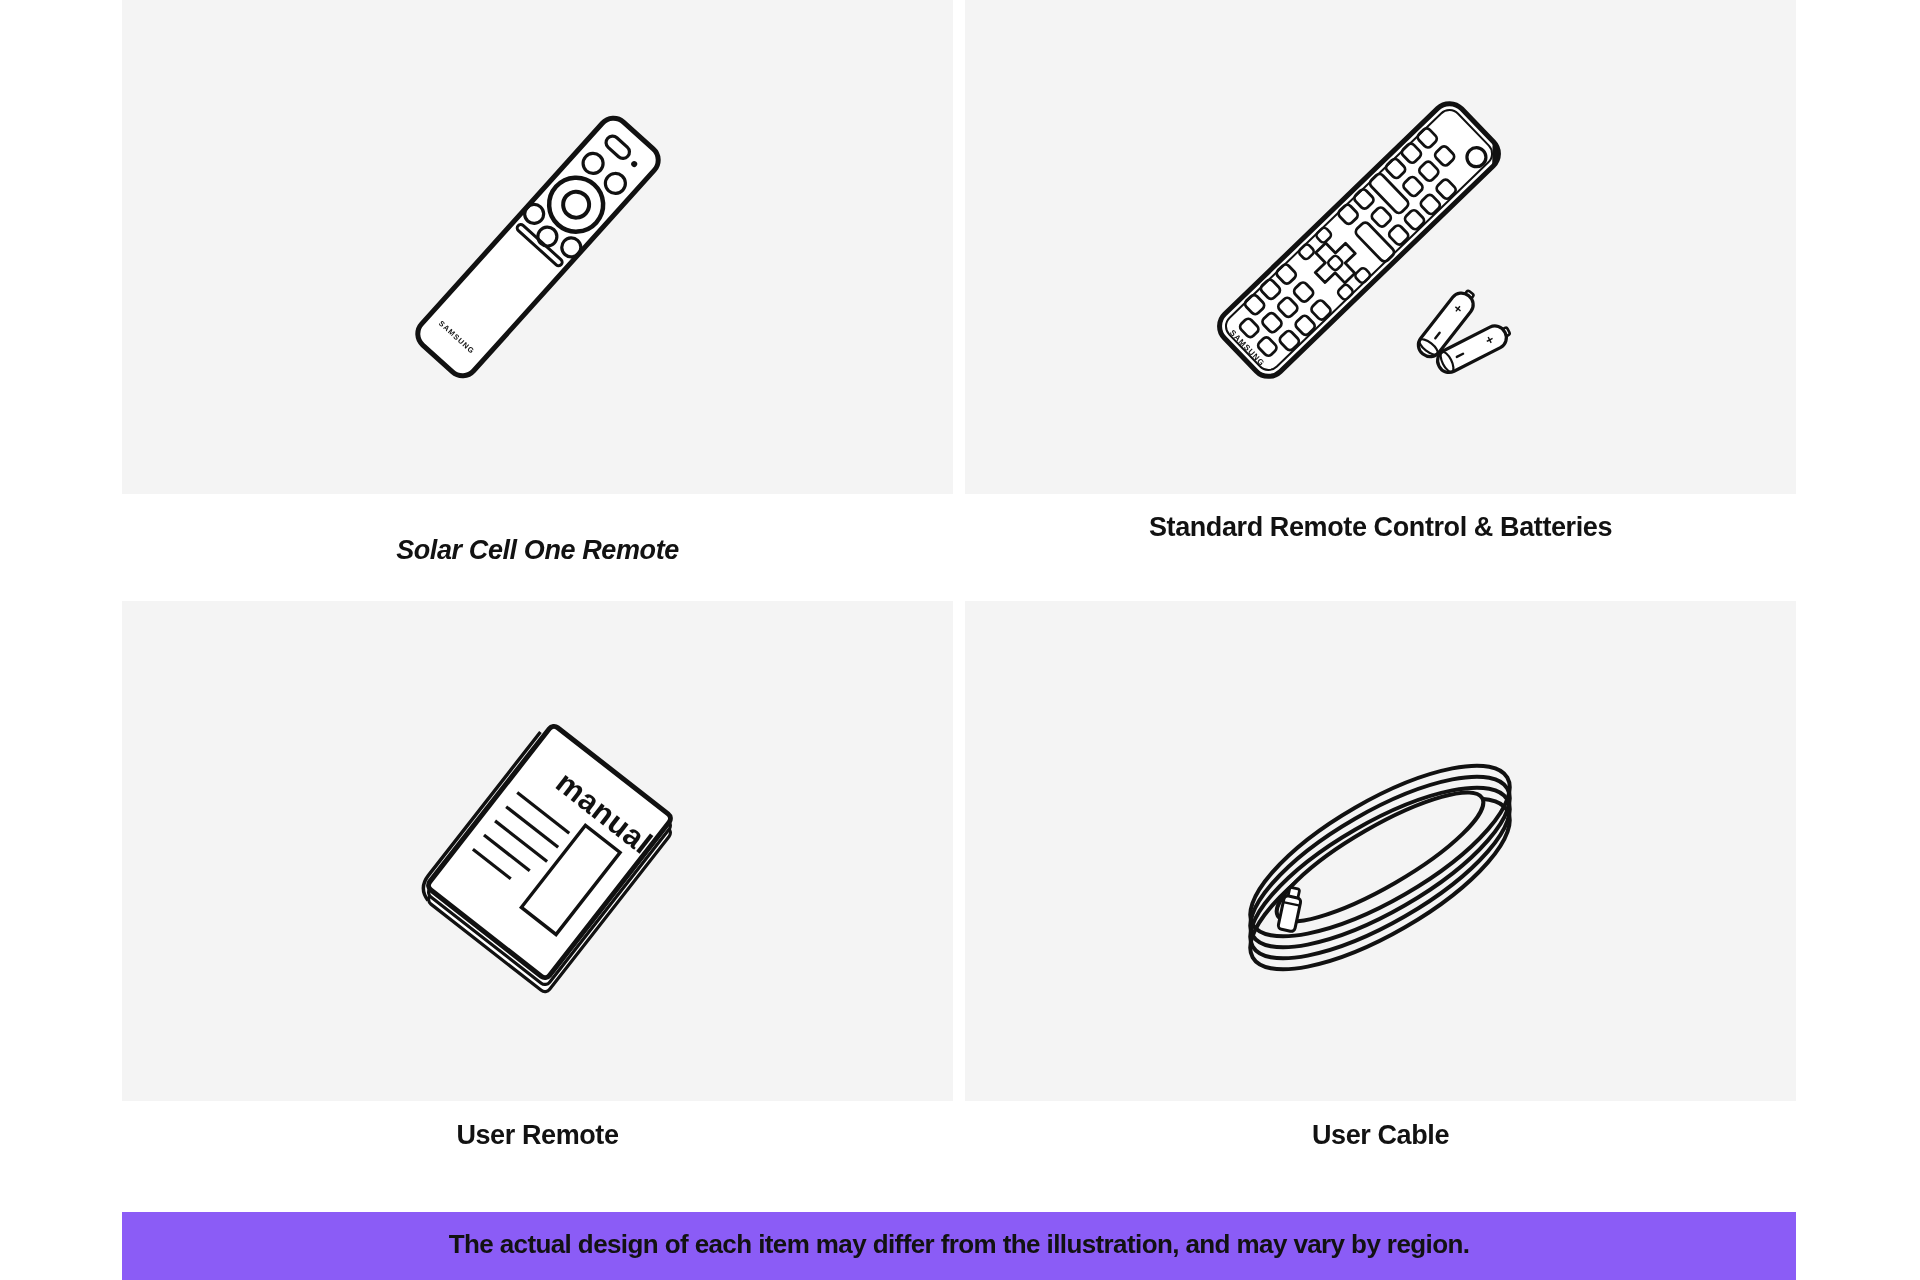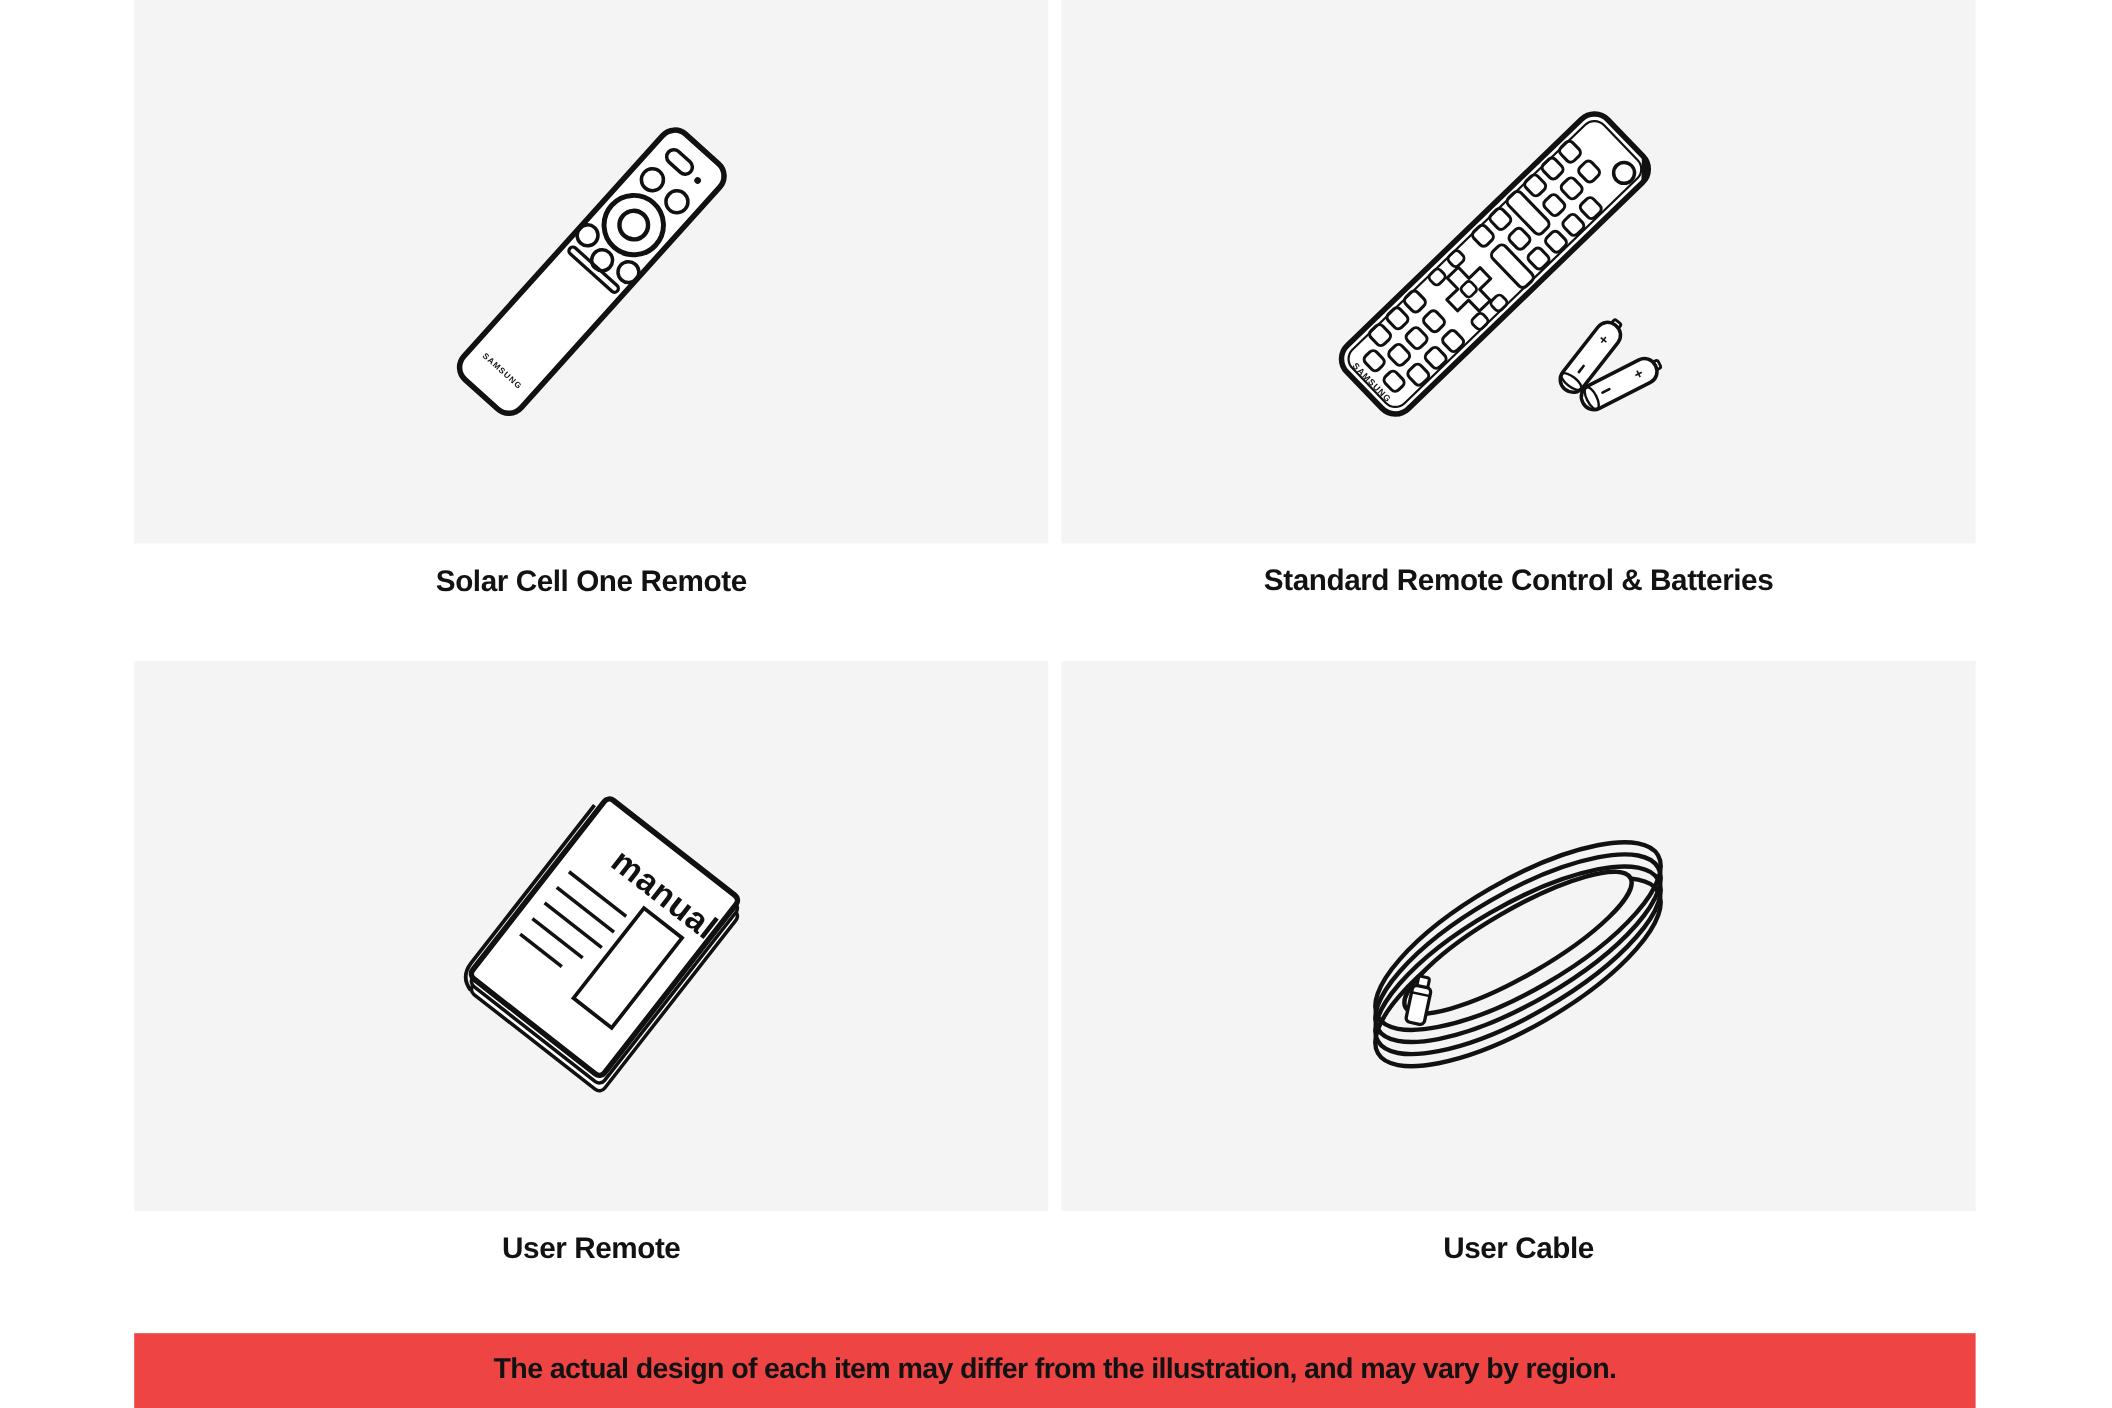--- a/index.html
+++ b/index.html
@@ -15,27 +15,27 @@
   }
   #panel-1{left:122px;top:0;width:831px;height:494px;}
   #panel-2{left:965px;top:0;width:831px;height:494px;}
   #panel-3{left:122px;top:601px;width:831px;height:500px;}
   #panel-4{left:965px;top:601px;width:831px;height:500px;}
   .item-label{
     position:absolute;width:831px;text-align:center;
     font-size:27px;font-weight:700;letter-spacing:-0.4px;color:#121212;
     line-height:1;
   }
-  #label-1{left:122px;top:515px;}
+  #label-1{left:122px;top:537px;font-style:italic;}
   #label-2{left:965px;top:514px;}
   #label-3{left:122px;top:1122px;}
   #label-4{left:965px;top:1122px;}
   .footnote-bar{
     position:absolute;left:122px;top:1212px;width:1674px;height:68px;
-    background:#ef4444;
+    background:#8b5cf6;
     display:flex;align-items:center;justify-content:center;
   }
   .footnote-text{
     font-size:26px;font-weight:700;letter-spacing:-0.6px;color:#121212;
     transform:translateY(-2px);
   }
   svg .ln{stroke:#111111;fill:none;}
   svg .wh{fill:#ffffff;stroke:#111111;}
   svg text{fill:#111111;font-family:"Liberation Sans",sans-serif;font-weight:bold;}
 </style>

